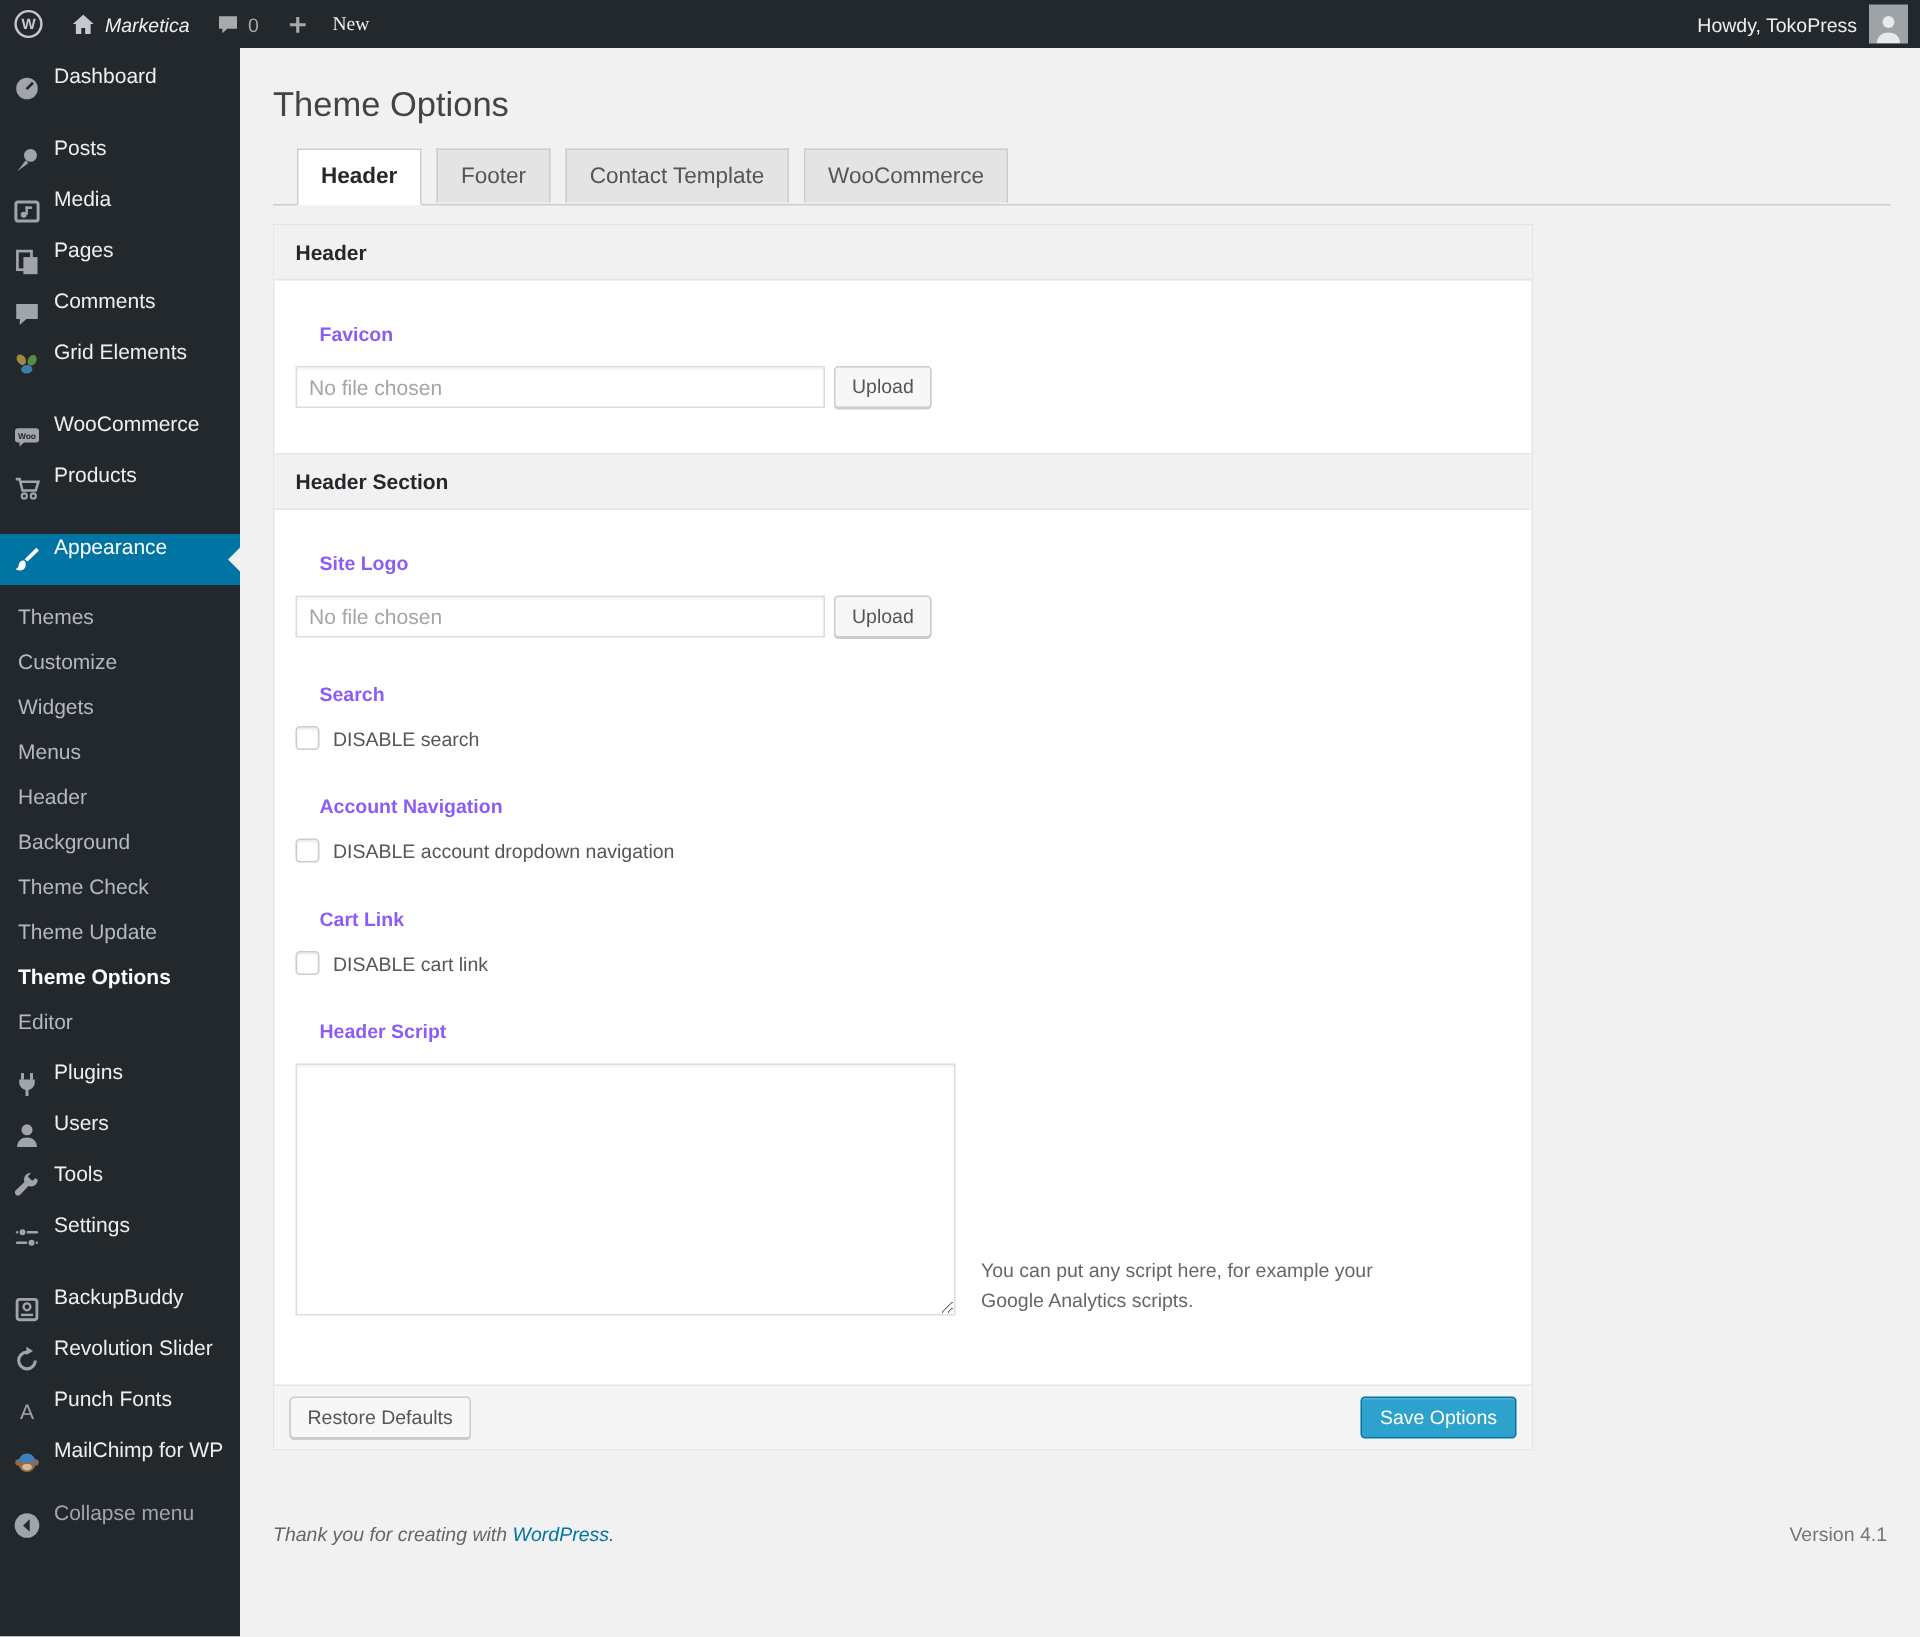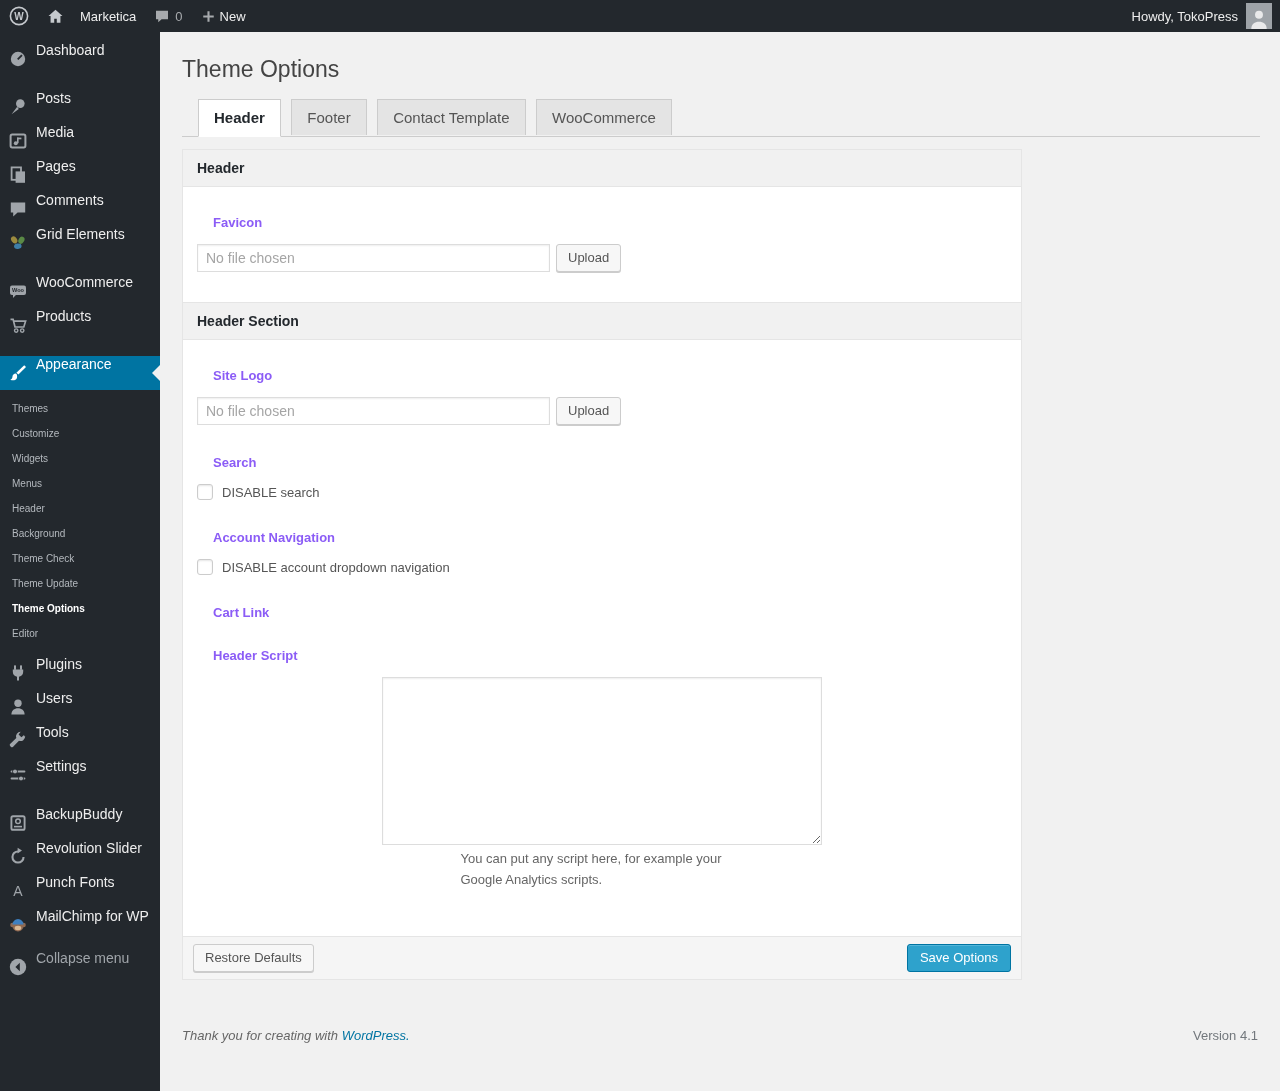--- a/index.html
+++ b/index.html
@@ -13,23 +13,23 @@
   .admin-bar {
     position:absolute; top:0; left:0; width:1280px; height:32px;
     background:#23282d; color:#eee; display:flex; align-items:center;
     font-size:13px; z-index:50;
   }
   .ab-item { display:flex; align-items:center; height:32px; padding:0 9px; cursor:pointer; }
   .ab-item svg { display:block; }
   .ab-left { display:flex; align-items:center; }
   .ab-right { margin-left:auto; display:flex; align-items:center; padding-right:8px; }
   .ab-sitename { color:#eee; }
-  .ab-sitename .txt { margin-left:16px; }
+  .ab-sitename .txt { margin-left:6px;font-style:italic; }
   .ab-count { color:#a7aaad; margin-left:5px; }
-  .ab-new .txt { margin-left:4px; }
+  .ab-new .txt { margin-left:16px;font-family:Liberation Serif, serif; }
   .ab-howdy { color:#eee; margin-right:2px; }
   .ab-avatar {
     width:26px; height:26px; background:#9ea3a8; display:flex;
     align-items:flex-end; justify-content:center; overflow:hidden; margin-left:6px;
   }
   
   .sidebar {
     position:absolute; top:32px; left:0; width:160px; height:1059px;
     background:#23282d; color:#eee; font-size:14px; padding-top:10px;
   }
@@ -41,21 +41,21 @@
     position:absolute; left:8px; top:50%; margin-top:-10px; color:#a0a5aa;
   }
   .menu-item.active { background:#0074a2; color:#fff; font-weight:400; }
   .menu-item.active .mi { color:#fff; }
   .menu-item.active::after {
     content:""; position:absolute; right:0; top:50%; margin-top:-8px;
     border:8px solid transparent; border-right-color:#f1f1f1;
   }
   .submenu { padding:6px 0 10px 0; }
   .submenu-item {
-    display:block; padding:7px 0 7px 12px; font-size:10px; color:#b4b9be; cursor:pointer;
+    display:block; padding:7px 0 7px 12px; font-size:14px; color:#b4b9be; cursor:pointer;
   }
   .submenu-item.current { color:#fff; font-weight:bold; }
   .sep { height:14px; }
   .sep-sm { height:8px; }
   .collapse-item { color:#a0a5aa; }
   .collapse-item .mi { color:#a0a5aa; }
   
   .content { margin:32px 0 0 160px; padding:23px 20px 0 22px; }
   .page-title { font-size:23px; font-weight:400; color:#444; margin:0; line-height:1.3; }
   .nav-tabs { margin-top:14px; border-bottom:1px solid #ccc; padding-left:10px; }
@@ -90,21 +90,21 @@
     box-shadow:0 1px 0 #ccc; line-height:26px; font-family:"Liberation Sans",sans-serif;
   }
   .file-row .btn-secondary { margin-left:6px; }
   .check-row { margin-bottom:30px; display:flex; align-items:center; cursor:pointer; }
   .check-row input[type=checkbox] {
     appearance:none; -webkit-appearance:none; width:16px; height:16px; margin:0 9px 0 0;
     border:1px solid #ccc; border-radius:3px; background:#fff;
     box-shadow:inset 0 1px 2px rgba(0,0,0,.1); cursor:pointer;
   }
   .check-label { font-size:13px; color:#555; }
-  .script-row { margin-bottom:46px; display:flex; align-items:center;flex-direction:column; }
+  .script-row { margin-bottom:46px; display:flex; align-items:flex-end; }
   .script-textarea {
     width:440px; height:168px; border:1px solid #ddd; background:#fff;
     box-shadow:inset 0 1px 2px rgba(0,0,0,.07); resize:both; outline:none;
     font-family:"DejaVu Sans Mono", monospace; font-size:13px; padding:4px 6px; color:#32373c;
   }
   .script-help { margin-left:17px; width:300px; font-size:13px; color:#666; line-height:1.55; padding-top:4px; }
   .panel-footer {
     background:#f5f5f5; border-top:1px solid #e5e5e5; padding:7px 10px 7px 10px;
     display:flex; align-items:center; justify-content:space-between;
   }
@@ -360,20 +360,24 @@
     <div class="field">
       <div class="field-label">Account Navigation</div>
       <label class="check-row">
         <input type="checkbox" style="">
         <span class="check-label">DISABLE account dropdown navigation</span>
       </label>
     </div>
 
     <div class="field">
       <div class="field-label">Cart Link</div>
+      <label class="check-row">
+        <input type="checkbox" style="">
+        <span class="check-label">DISABLE cart link</span>
+      </label>
     </div>
 
 
     <div class="field">
       <div class="field-label">Header Script</div>
       <div class="script-row">
         <textarea class="script-textarea" style=""></textarea>
         <div class="script-help">You can put any script here, for example your Google Analytics scripts.</div>
       </div>
     </div>

